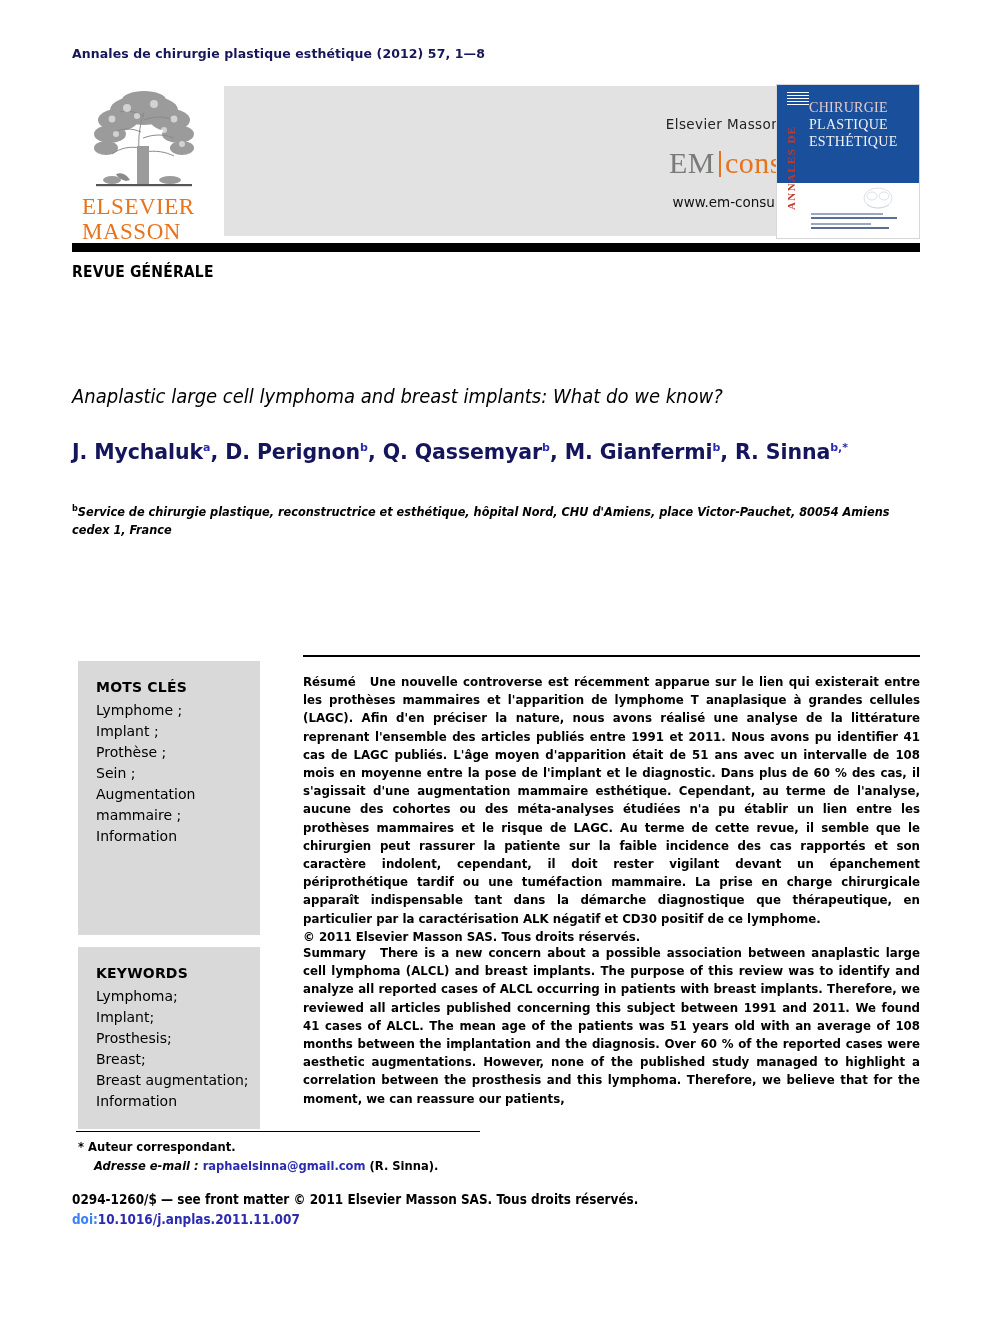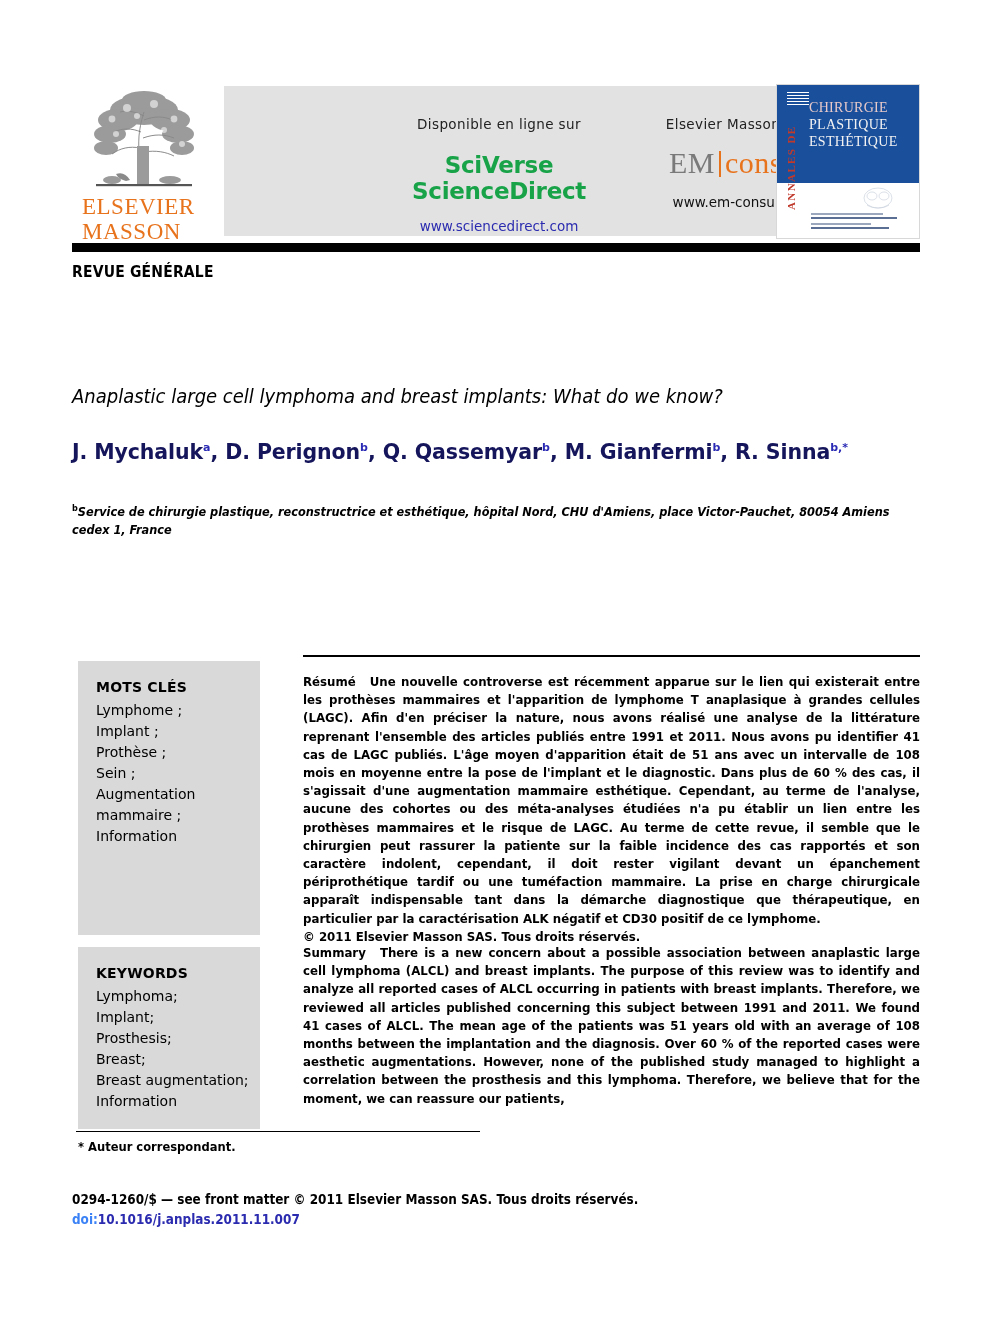--- a/index.html
+++ b/index.html
@@ -379,20 +379,21 @@
     font-weight: bold;
     color: #000;
   }
   .imprint .doi-label { color: #3b82f6; }
 </style>
 </head>
 <body>
 
 <div class="page">
 
+  <div class="running-head">Annales de chirurgie plastique esthétique (2012) 57, 1—8</div>
 
   <div class="banner">
 
     <div class="elsevier-logo">
       <div class="tree-wrap">
         <svg width="122" height="108" viewBox="0 0 122 108" xmlns="http://www.w3.org/2000/svg">
           <g stroke="#6d6d6d" fill="none" stroke-width="0.8">
             <path d="M60 96 C58 80 56 66 57 50 C58 40 60 32 62 26"></path>
             <path d="M62 30 C54 26 46 24 38 26"></path>
             <path d="M62 34 C72 30 82 30 90 34"></path>
@@ -428,25 +429,20 @@
             <ellipse cx="30" cy="94" rx="9" ry="4"></ellipse>
             <ellipse cx="88" cy="94" rx="11" ry="4"></ellipse>
           </g>
         </svg>
       </div>
       <div class="elsevier-word">ELSEVIER</div>
       <div class="elsevier-word">MASSON</div>
     </div>
 
     <div class="grey-strip">
-      <div class="strip-col sd">
-        <div class="strip-label">Disponible en ligne sur</div>
-        <div class="sciverse">SciVerse ScienceDirect</div>
-        <div class="strip-url">www.sciencedirect.com</div>
-      </div>
       <div class="strip-col em">
         <div class="strip-label">Elsevier Masson France</div>
         <div class="emlogo">
           <span class="em">EM</span><span class="bar"></span><span class="consulte">consulte</span>
         </div>
         <div class="strip-url dark">www.em-consulte.com</div>
       </div>
     </div>
 
     <div class="cover">
@@ -528,20 +524,21 @@
     <span class="copy">© 2011 Elsevier Masson SAS. Tous droits réservés.</span>
   </div>
 
   <div class="abstract en">
     <span class="lead">Summary</span><span>There is a new concern about a possible association between anaplastic large cell lymphoma (ALCL) and breast implants. The purpose of this review was to identify and analyze all reported cases of ALCL occurring in patients with breast implants. Therefore, we reviewed all articles published concerning this subject between 1991 and 2011. We found 41 cases of ALCL. The mean age of the patients was 51 years old with an average of 108 months between the implantation and the diagnosis. Over 60 % of the reported cases were aesthetic augmentations. However, none of the published study managed to highlight a correlation between the prosthesis and this lymphoma. Therefore, we believe that for the moment, we can reassure our patients,</span>
   </div>
 
   <div class="fn-rule"></div>
   <div class="footnote">
     <div>* Auteur correspondant.</div>
+    <div class="indent"><span class="ital">Adresse e-mail :</span> <span class="link">raphaelsinna@gmail.com</span> <span>(R. Sinna).</span></div>
   </div>
 
   <div class="imprint">
     <div>0294-1260/$ — see front matter © 2011 Elsevier Masson SAS. Tous droits réservés.</div>
     <div><span class="doi-label">doi:</span><span class="link">10.1016/j.anplas.2011.11.007</span></div>
   </div>
 
 </div>
 
 </body></html>

